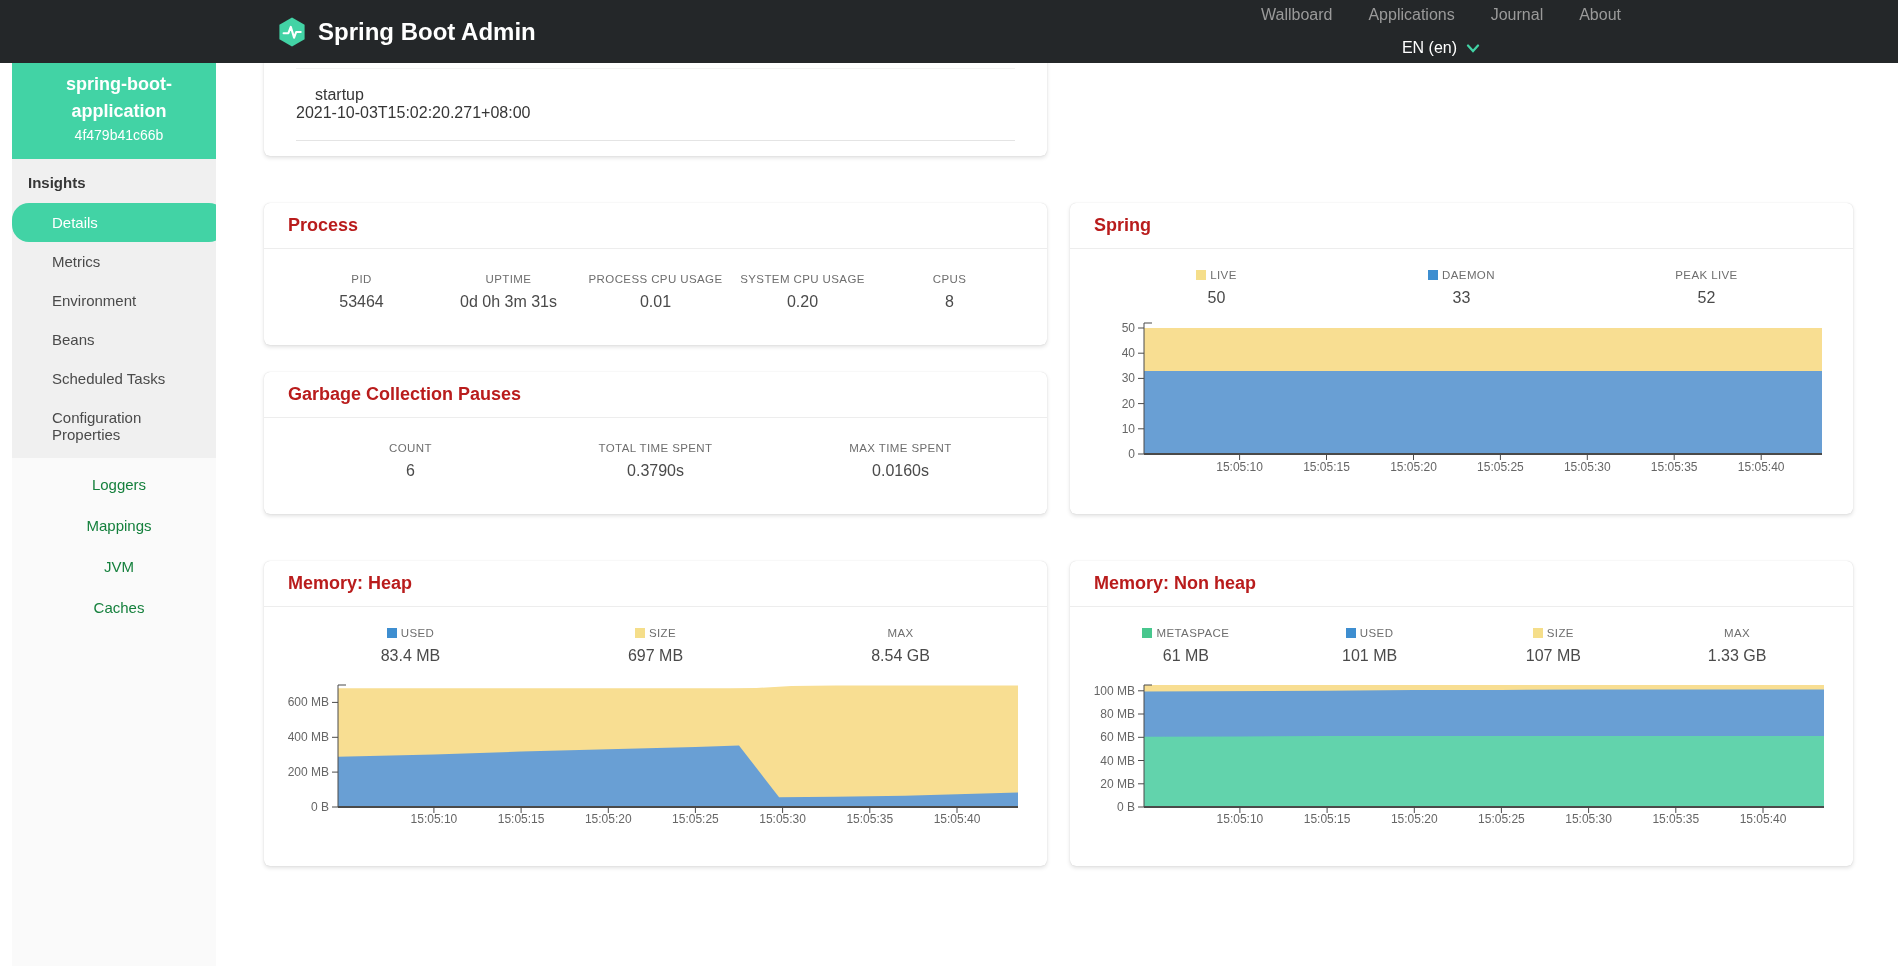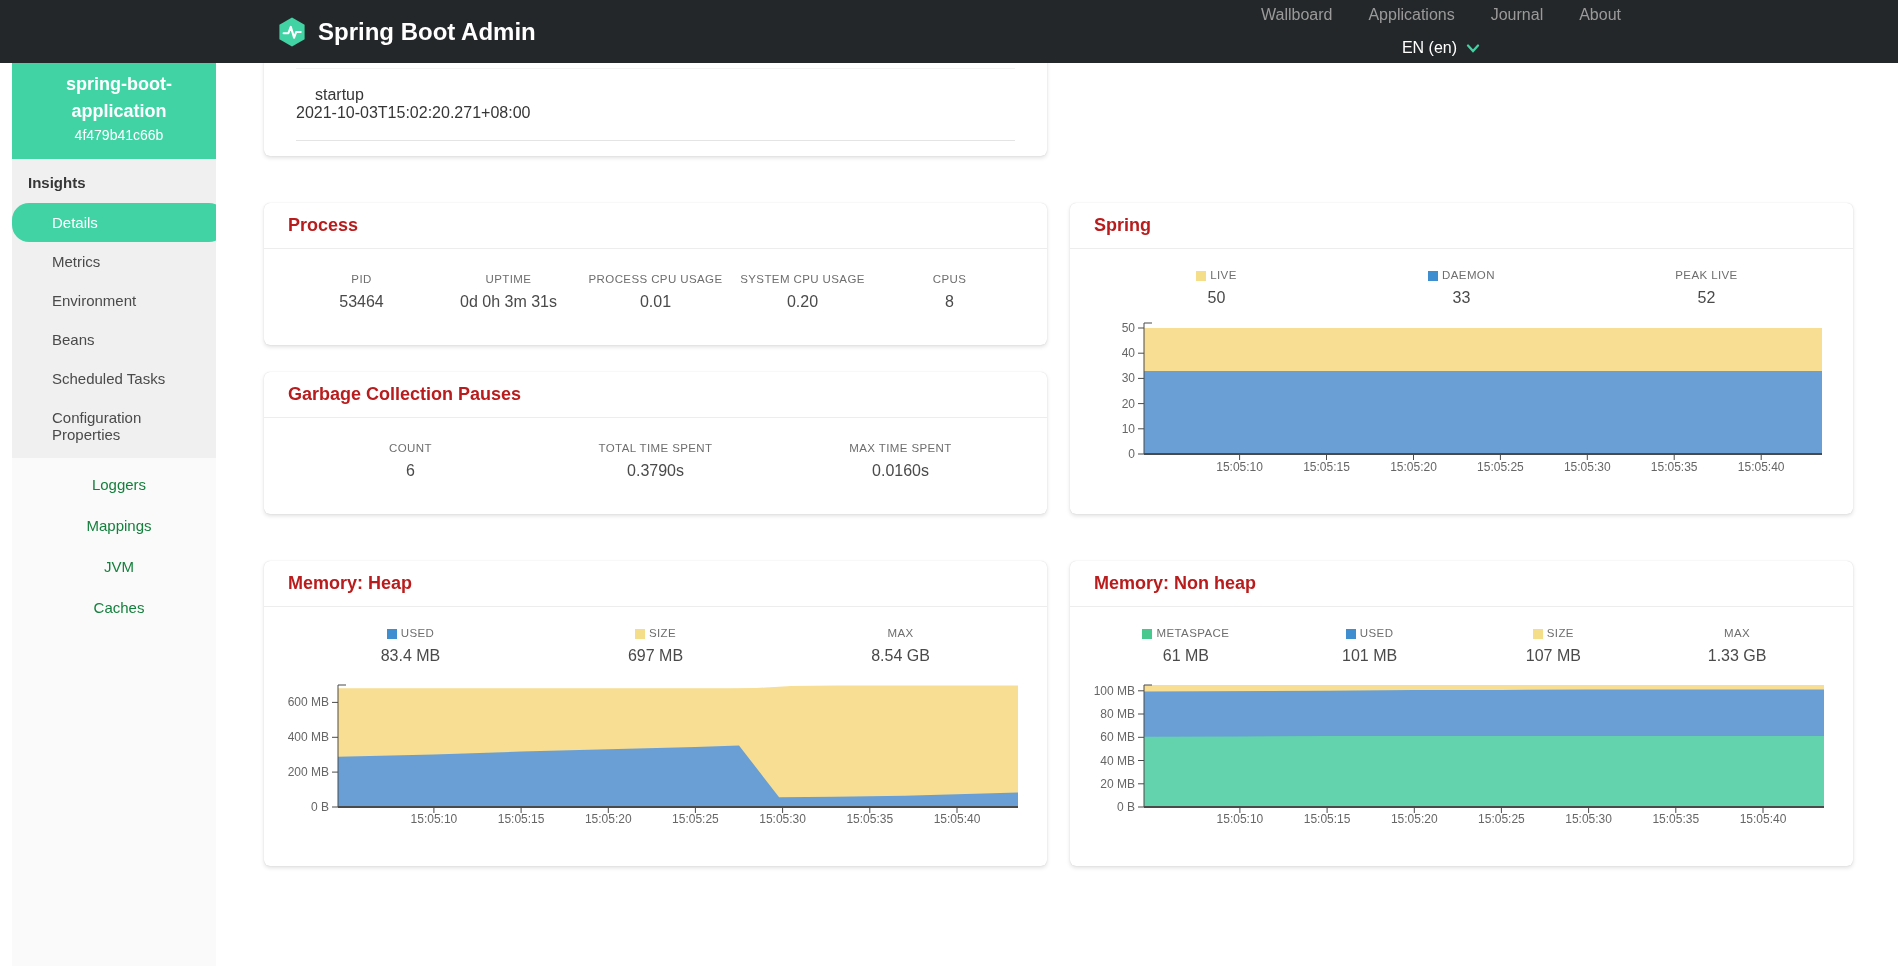--- a/index.html
+++ b/index.html
@@ -40,21 +40,21 @@
   .kv-key { width:153px; margin-left:19px; }
 
   .process-card { height:142px; margin-bottom:27px; }
   .gc-card { height:142px; margin-bottom:47px; }
   .threads-card { height:311px; margin-bottom:47px; }
   .memory-card { height:305px; }
   .spacer-right { height:147px; }
 
   .stats-row { display:flex; margin-top:4px; }
   .stat { flex:1; text-align:center; }
-  .stat-label { font-size:11.5px; color:#6e6e6e; letter-spacing:.4px; display:flex; align-items:flex-end; justify-content:center; gap:4px; }
+  .stat-label { font-size:11.5px; color:#6e6e6e; letter-spacing:.4px; display:flex; align-items:center; justify-content:center; gap:4px; }
   .stat-value { font-size:16px; color:#4a4a4a; margin-top:8px; }
   .sq { display:inline-block; width:10px; height:10px; }
 
   .process-card .stats-row, .gc-card .stats-row { margin-top:8px; }
   .chart { margin-top:8px; }
   svg text { font-family:"Liberation Sans", sans-serif; }
 </style>
 </head>
 <body>
 

